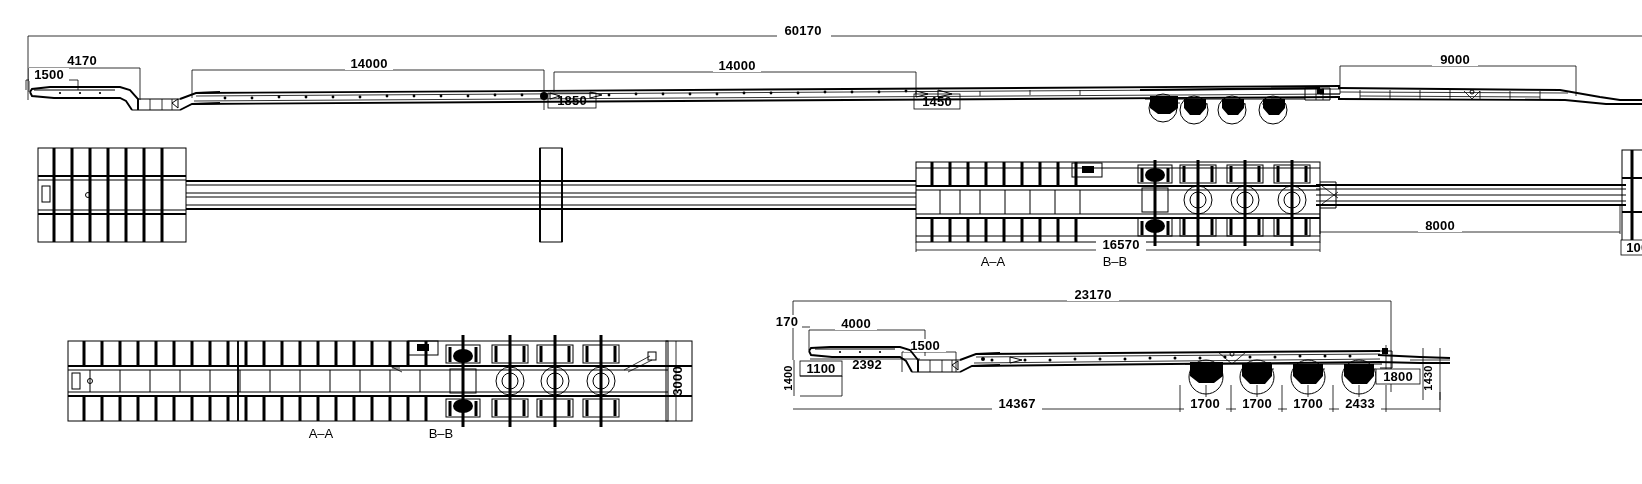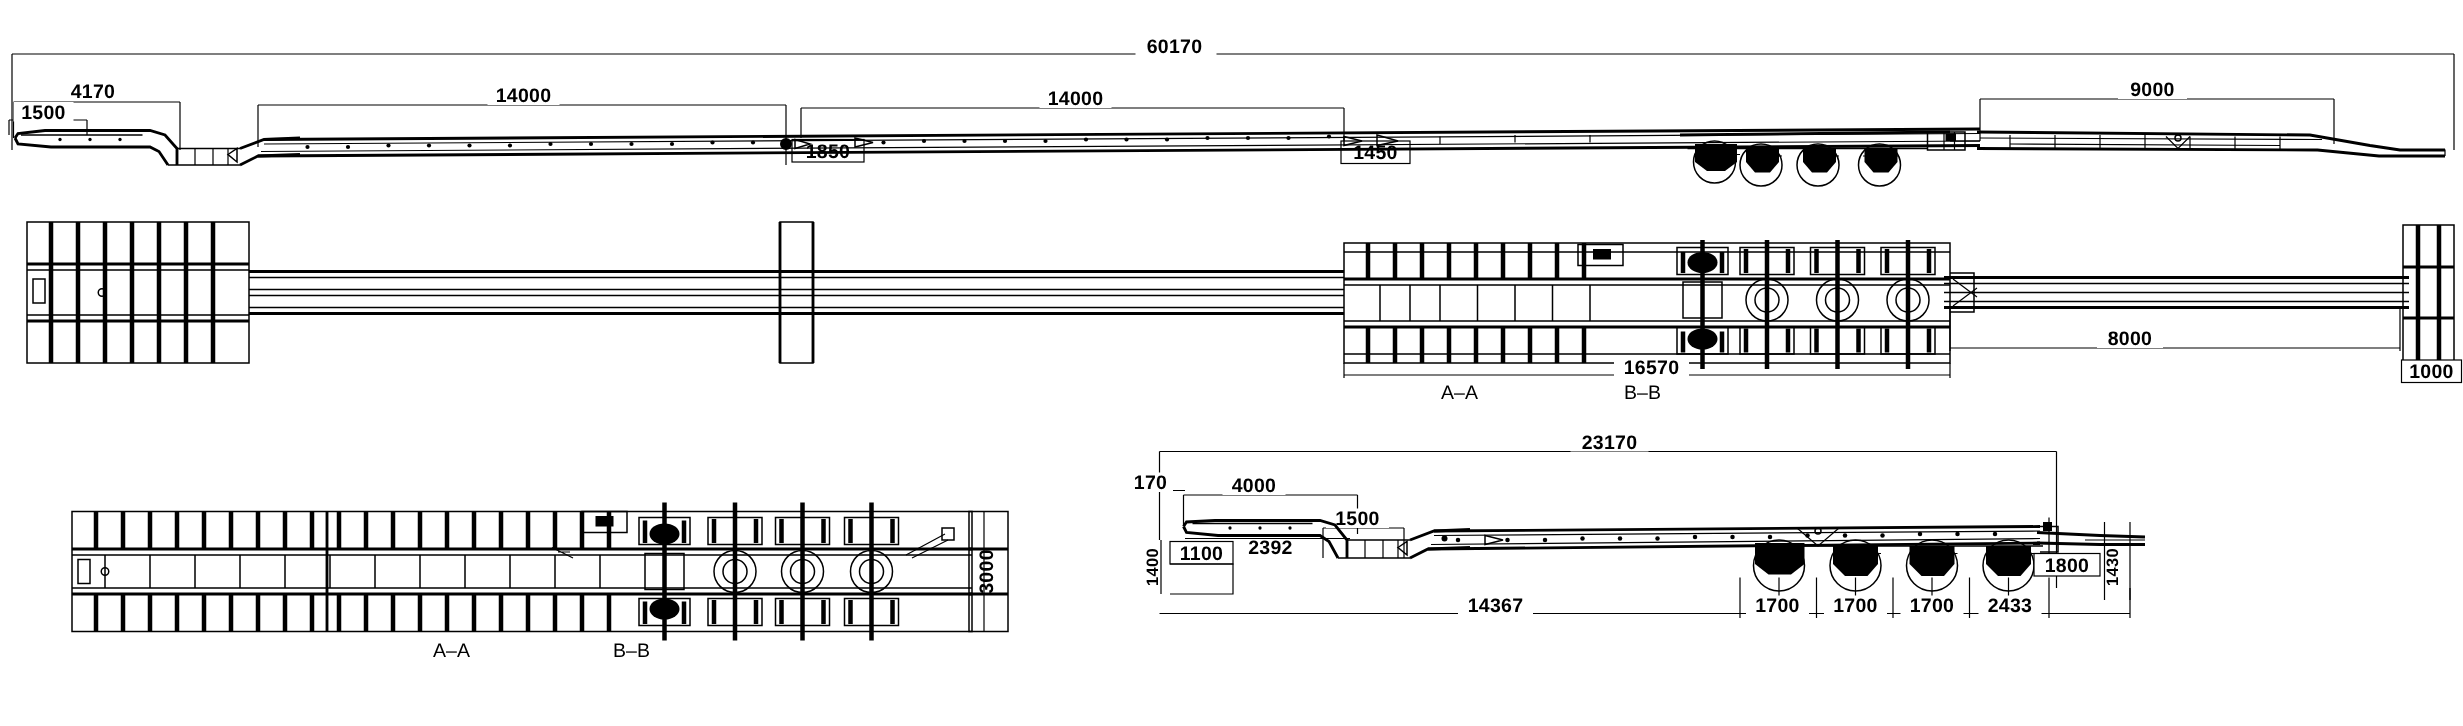--- a/index.html
+++ b/index.html
@@ -1,20 +1,20 @@
 <!DOCTYPE html>
 <html><head>
 <meta charset="utf-8">
 <style>
   html,body{margin:0;padding:0;background:#fff;}
   body{
     font-family:"Liberation Sans", sans-serif;
     width:1642px;height:484px;overflow:hidden;position:relative;
   }
-  #stage{position:absolute;left:0;top:0;width:1428px;height:484px;}
+  #stage{position:absolute;left:0;top:0;width:1428px;height:484px;padding-left:20px;}
   svg{display:block;}
   .dim-txt{
     font-family:"Liberation Sans", sans-serif;
     font-size:13px;font-weight:700;fill:#000;
     text-anchor:middle;dominant-baseline:alphabetic;
     letter-spacing:0.2px;
   }
   .dim-txt.sm{font-size:11px;}
   .sec-txt{
     font-family:"Liberation Sans", sans-serif;

